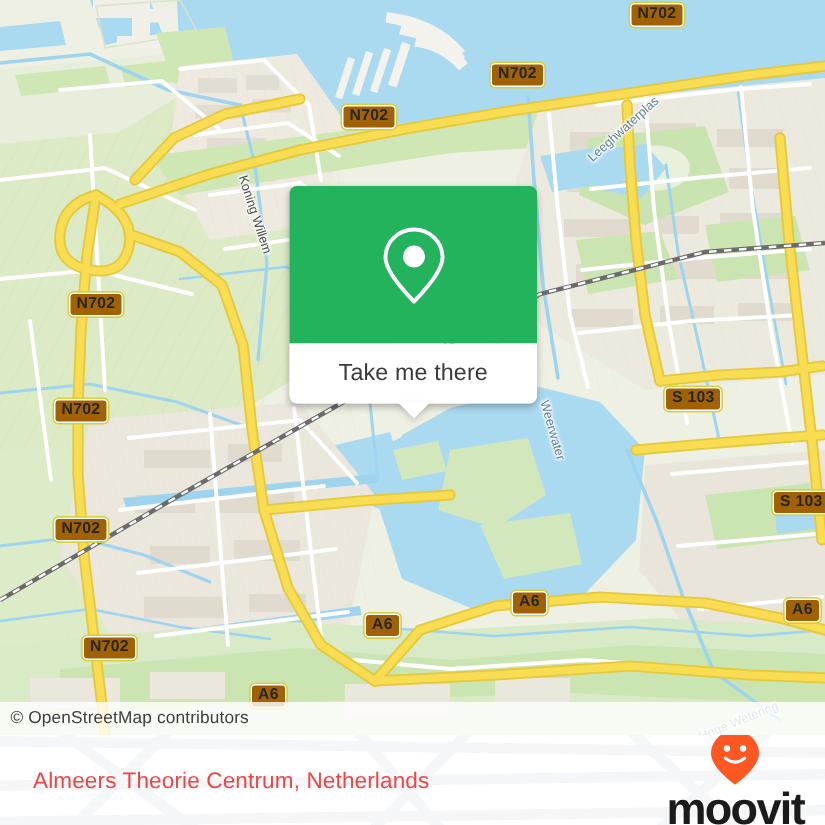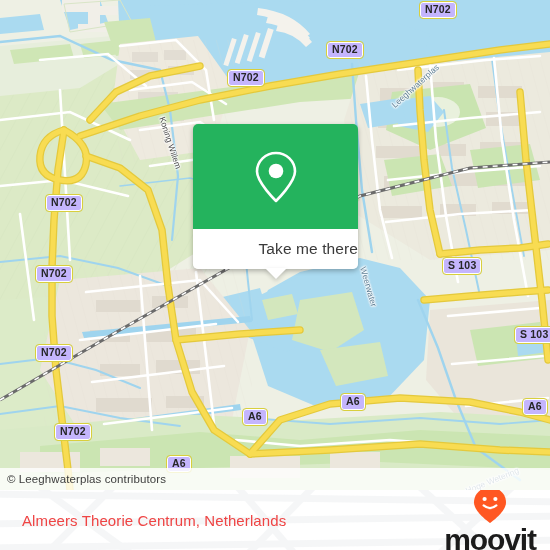--- a/index.html
+++ b/index.html
@@ -17,21 +17,21 @@
     position: absolute; left: 0; top: 0;
     width: 550px; height: 490px;
     overflow: hidden;
     background: #eceadf;
   }
   .map-svg { position: absolute; left: 0; top: 0; width: 550px; height: 490px; }
 
   
   .shield {
     position: absolute;
-    background: #c4b5fd;
+    background: #a16207;
     border: 1.5px solid #ffffff;
     outline: 1px solid #d8cf3d;
     border-radius: 3px;
     color: #262626;
     font-size: 10.5px;
     font-weight: bold;
     font-family: "Liberation Sans", sans-serif;
     padding: 1px 4px 2px 4px;
     line-height: 11px;
     letter-spacing: .2px;
@@ -78,21 +78,21 @@
   .popup-top {
     background: #24b35d;
     height: 105px;
     border-radius: 5px 5px 0 0;
     display: flex; align-items: center; justify-content: center;
   }
   .popup-bottom {
     background: #ffffff;
     height: 40px;
     border-radius: 0 0 5px 5px;
-    display: flex; align-items: center; justify-content: flex-end;
+    display: flex; align-items: center; justify-content: center;
     position: relative;
   }
   .popup-bottom .cta {
     font-size: 15.5px;
     color: #3a3a3a;
     font-family: "Liberation Sans", sans-serif;
     letter-spacing: .1px;
   }
   .popup-tail {
     position: absolute;
@@ -365,21 +365,21 @@
     <div class="shield" style="left:36px;top:266px;">N702</div>
     <div class="shield" style="left:36px;top:345px;">N702</div>
     <div class="shield" style="left:55px;top:424px;">N702</div>
     <div class="shield" style="left:443px;top:258px;">S 103</div>
     <div class="shield" style="left:515px;top:327px;">S 103</div>
     <div class="shield" style="left:243px;top:409px;">A6</div>
     <div class="shield" style="left:341px;top:394px;">A6</div>
     <div class="shield" style="left:523px;top:399px;">A6</div>
     <div class="shield" style="left:167px;top:456px;">A6</div>
 
-    <div class="attrib">© Leeghwaterplas contributors</div>
+    <div class="attrib">© OpenStreetMap contributors</div>
 
     <div class="popup">
       <div class="popup-top">
         <svg width="46" height="56" viewBox="0 0 46 56">
           <path d="M23 4 C12.5 4 4 12.3 4 22.6 C4 33.5 23 52 23 52 C23 52 42 33.5 42 22.6 C42 12.3 33.5 4 23 4 Z" fill="none" stroke="#ffffff" stroke-width="2.6" stroke-linejoin="round"></path>
           <circle cx="23" cy="22" r="7.3" fill="#ffffff"></circle>
         </svg>
       </div>
       <div class="popup-bottom">
         <span class="cta">Take me there</span>

